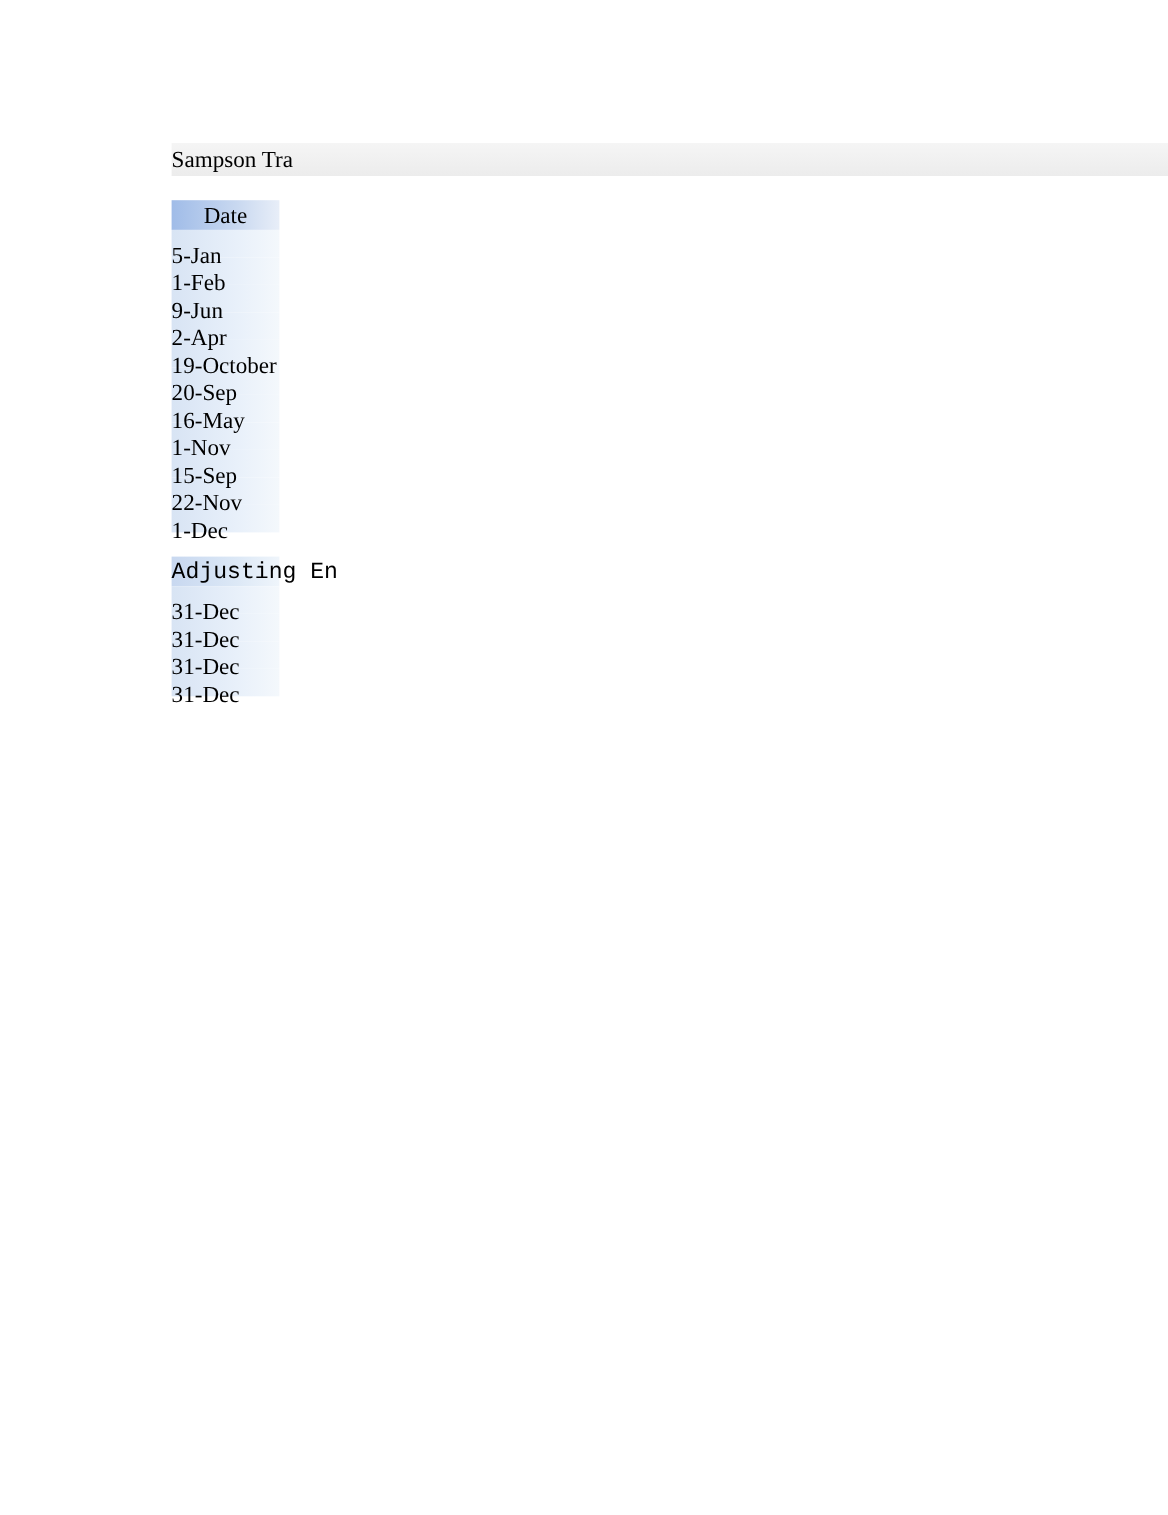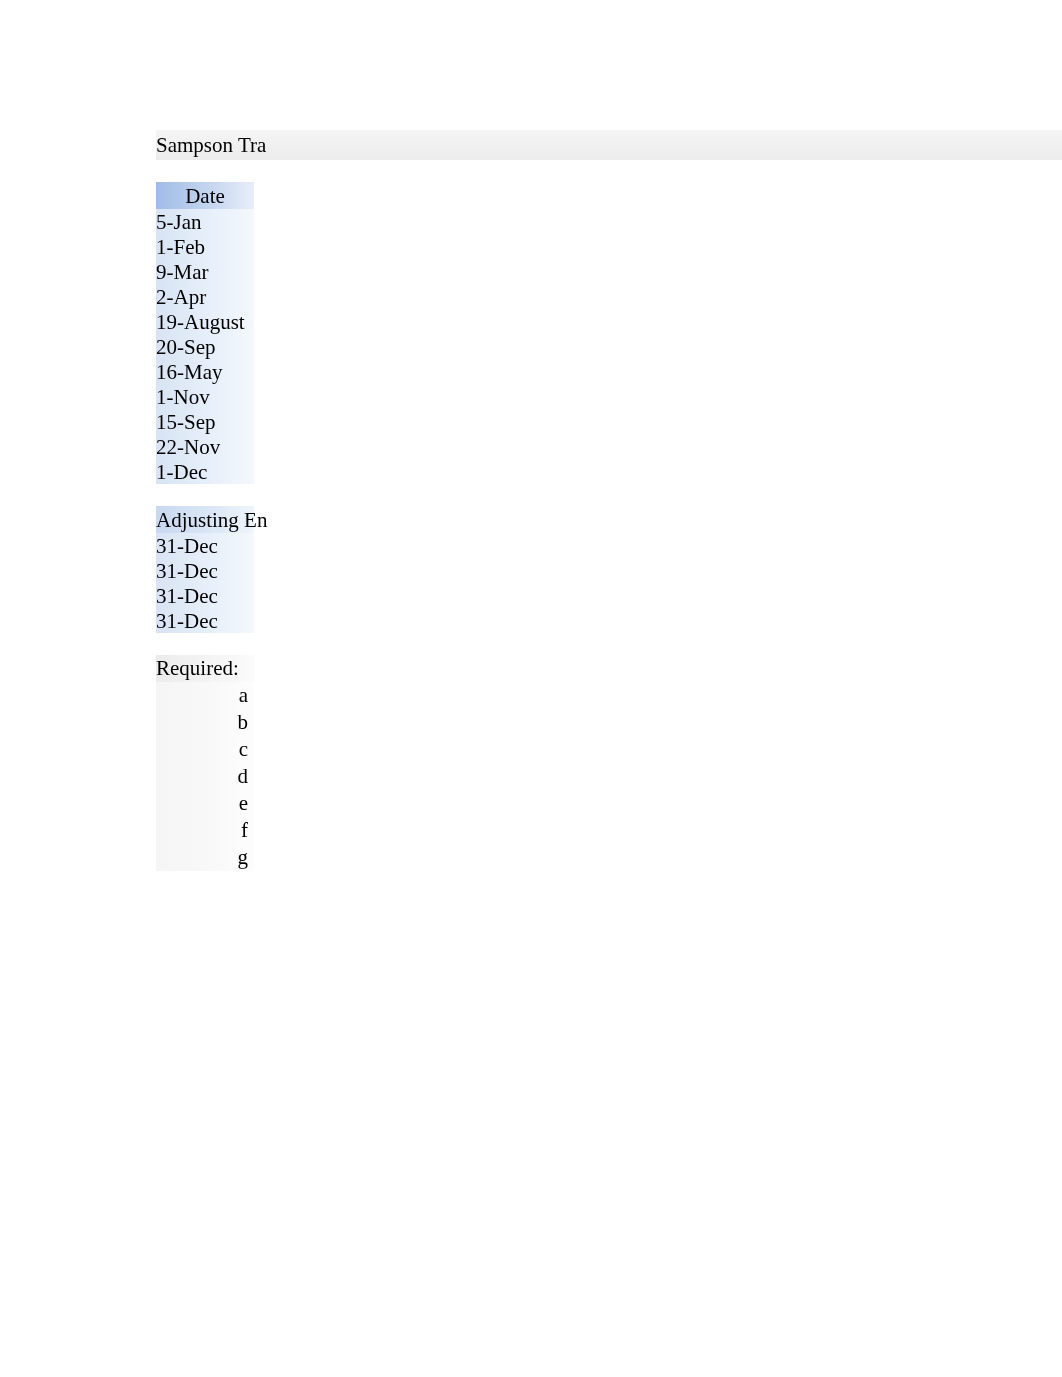--- a/index.html
+++ b/index.html
@@ -35,33 +35,34 @@
     .blue-header {
       background: linear-gradient(to right, #a0bce8 0%, #c8d8f0 60%, #e8eef8 100%);
       padding: 2px 0;
       width: 98px;
       line-height: 25px;
       height: 27px;
       text-align: center;
     }
     .blue-cell {
       background: linear-gradient(to right, #d8e4f4 0%, #e8f0fa 60%, #f4f8fc 100%);
-      padding: 1px 0;
+      padding: 11px 0;
       width: 98px;
       line-height: 24px;
       height: 25px;
     }
     .blue-cell-wide {
       background: linear-gradient(to right, #c8d8f0 0%, #dce8f6 60%, #eff5fb 100%);
       padding: 2px 0;
       width: 98px;
       line-height: 25px;
       height: 27px;
       white-space: nowrap;
       overflow: visible;
+      font-family: Liberation Mono, monospace;
     }
     .gray-cell {
       background: linear-gradient(to right, #ececec 0%, #f5f5f5 60%, #fbfbfb 100%);
       padding: 1px 0;
       width: 98px;
       line-height: 25px;
       height: 27px;
     }
     .gray-cell-right {
       background: linear-gradient(to right, #f5f5f5 0%, #f9f9f9 60%, #fdfdfd 100%);
@@ -80,46 +81,36 @@
 <body>
 
 <div class="content-area">
   <div class="title-row">Sampson Tra</div>
   <div class="spacer"></div>
 
   <div class="section">
     <div class="blue-header">Date</div>
     <div class="blue-cell">5-Jan</div>
     <div class="blue-cell">1-Feb</div>
-    <div class="blue-cell">9-Mar</div>
+    <div class="blue-cell">9-Jun</div>
     <div class="blue-cell">2-Apr</div>
-    <div class="blue-cell">19-August</div>
+    <div class="blue-cell">19-October</div>
     <div class="blue-cell">20-Sep</div>
     <div class="blue-cell">16-May</div>
     <div class="blue-cell">1-Nov</div>
     <div class="blue-cell">15-Sep</div>
     <div class="blue-cell">22-Nov</div>
     <div class="blue-cell">1-Dec</div>
   </div>
 
   <div class="spacer"></div>
 
   <div class="section">
     <div class="blue-cell-wide">Adjusting En</div>
     <div class="blue-cell">31-Dec</div>
     <div class="blue-cell">31-Dec</div>
     <div class="blue-cell">31-Dec</div>
     <div class="blue-cell">31-Dec</div>
   </div>
 
   <div class="spacer"></div>
 
-  <div class="section">
-    <div class="gray-cell">Required:</div>
-    <div class="gray-cell-right">a</div>
-    <div class="gray-cell-right">b</div>
-    <div class="gray-cell-right">c</div>
-    <div class="gray-cell-right">d</div>
-    <div class="gray-cell-right">e</div>
-    <div class="gray-cell-right">f</div>
-    <div class="gray-cell-right">g</div>
-  </div>
 </div>
 
 </body></html>

